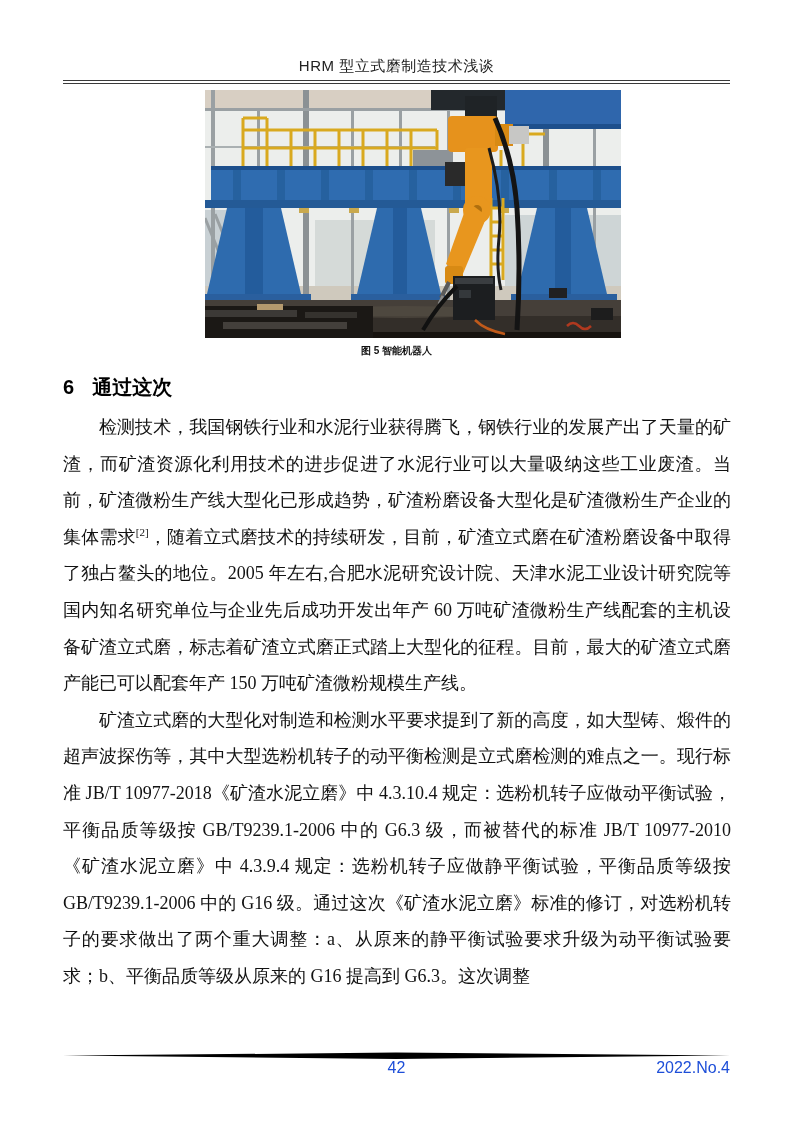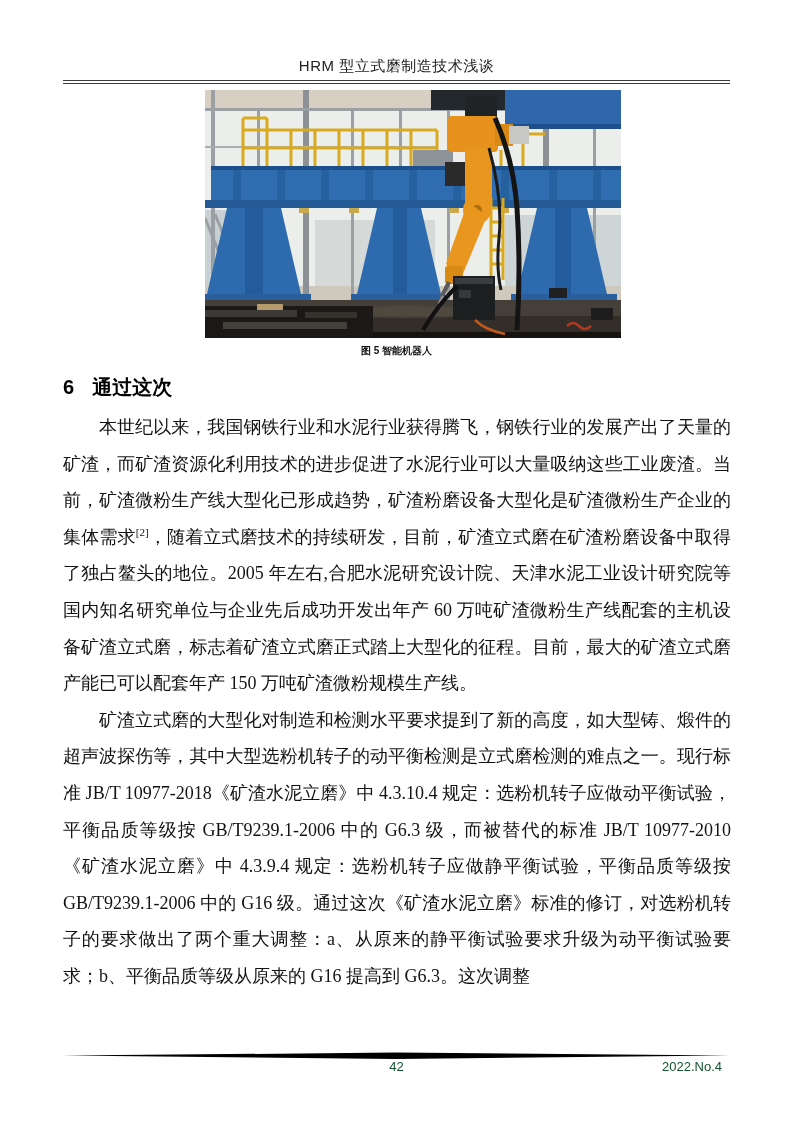--- a/index.html
+++ b/index.html
@@ -74,25 +74,25 @@
   }
   
   .foot-rule {
     position: absolute;
     top: 1046px; left: 63px; width: 667px; height: 8px;
   }
   .footer-row {
     position: absolute;
     top: 1059px; left: 63px; width: 667px; height: 18px;
     font-family: "Liberation Sans", "DejaVu Sans", sans-serif;
-    font-size: 13px;
-    color: #14532d;
+    font-size: 16px;
+    color: #1d4ed8;
   }
   .footer-page { position: absolute; left: 0; width: 100%; text-align: center; }
-  .footer-issue { position: absolute; right: 8px; }
+  .footer-issue { position: absolute; right: 0; }
 </style>
 </head>
 <body>
 
 <div class="page">
 
   <div class="running-head">HRM 型立式磨制造技术浅谈</div>
   <div class="head-rule"></div>
 
   <div class="figure-wrap">
@@ -240,21 +240,21 @@
       </g>
     </svg>
   </div>
   <div class="figure-caption">图 5  智能机器人</div>
 
   <div class="section-heading">
     <span class="sec-num">6</span><span>通过这次</span>
   </div>
 
   <div class="body-text">
-    <p><span>本世纪以来，我国钢铁行业和水泥行业获得腾飞，钢铁行业的发展产出了天量的矿渣，而矿渣资源化利用技术的进步促进了水泥行业可以大量吸纳这些工业废渣。当前，矿渣微粉生产线大型化已形成趋势，矿渣粉磨设备大型化是矿渣微粉生产企业的集体需求</span><sup>[2]</sup><span>，随着立式磨技术的持续研发，目前，矿渣立式磨在矿渣粉磨设备中取得了独占鳌头的地位。2005 年左右,合肥水泥研究设计院、天津水泥工业设计研究院等国内知名研究单位与企业先后成功开发出年产 60 万吨矿渣微粉生产线配套的主机设备矿渣立式磨，标志着矿渣立式磨正式踏上大型化的征程。目前，最大的矿渣立式磨产能已可以配套年产 150 万吨矿渣微粉规模生产线。</span></p>
+    <p><span>检测技术，我国钢铁行业和水泥行业获得腾飞，钢铁行业的发展产出了天量的矿渣，而矿渣资源化利用技术的进步促进了水泥行业可以大量吸纳这些工业废渣。当前，矿渣微粉生产线大型化已形成趋势，矿渣粉磨设备大型化是矿渣微粉生产企业的集体需求</span><sup>[2]</sup><span>，随着立式磨技术的持续研发，目前，矿渣立式磨在矿渣粉磨设备中取得了独占鳌头的地位。2005 年左右,合肥水泥研究设计院、天津水泥工业设计研究院等国内知名研究单位与企业先后成功开发出年产 60 万吨矿渣微粉生产线配套的主机设备矿渣立式磨，标志着矿渣立式磨正式踏上大型化的征程。目前，最大的矿渣立式磨产能已可以配套年产 150 万吨矿渣微粉规模生产线。</span></p>
     <p>矿渣立式磨的大型化对制造和检测水平要求提到了新的高度，如大型铸、煅件的超声波探伤等，其中大型选粉机转子的动平衡检测是立式磨检测的难点之一。现行标准 JB/T 10977-2018《矿渣水泥立磨》中 4.3.10.4 规定：选粉机转子应做动平衡试验，平衡品质等级按 GB/T9239.1-2006 中的 G6.3 级，而被替代的标准 JB/T 10977-2010《矿渣水泥立磨》中 4.3.9.4 规定：选粉机转子应做静平衡试验，平衡品质等级按 GB/T9239.1-2006 中的 G16 级。通过这次《矿渣水泥立磨》标准的修订，对选粉机转子的要求做出了两个重大调整：a、从原来的静平衡试验要求升级为动平衡试验要求；b、平衡品质等级从原来的 G16 提高到 G6.3。这次调整</p>
   </div>
 
   <div class="foot-rule">
     <svg width="667" height="8" viewBox="0 0 667 8">
       <polygon points="0,3.6 333,0.6 667,3.6 333,7" fill="#000"></polygon>
     </svg>
   </div>
   <div class="footer-row">
     <span class="footer-page">42</span>

